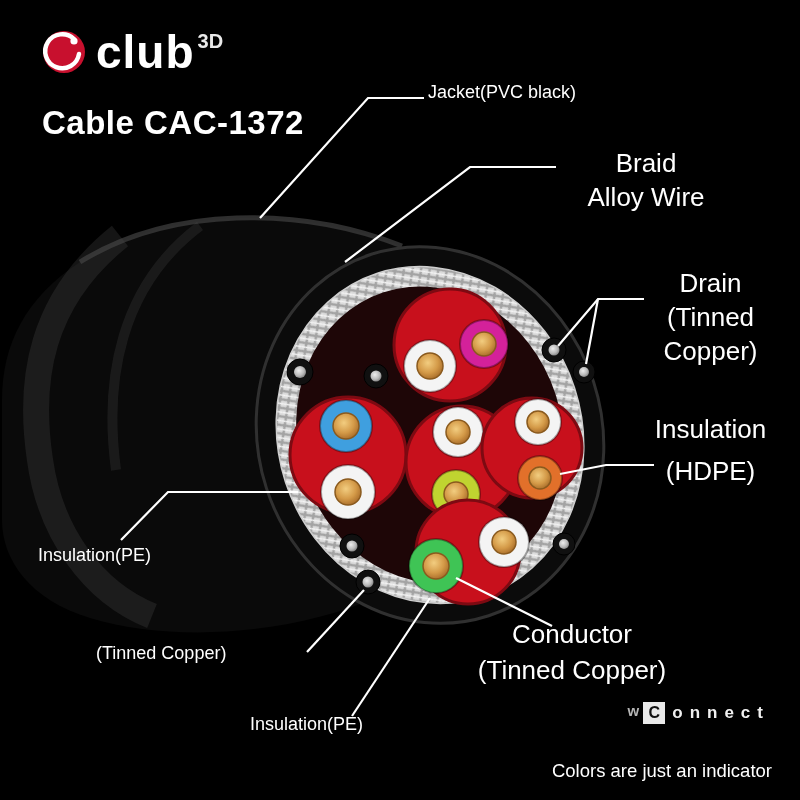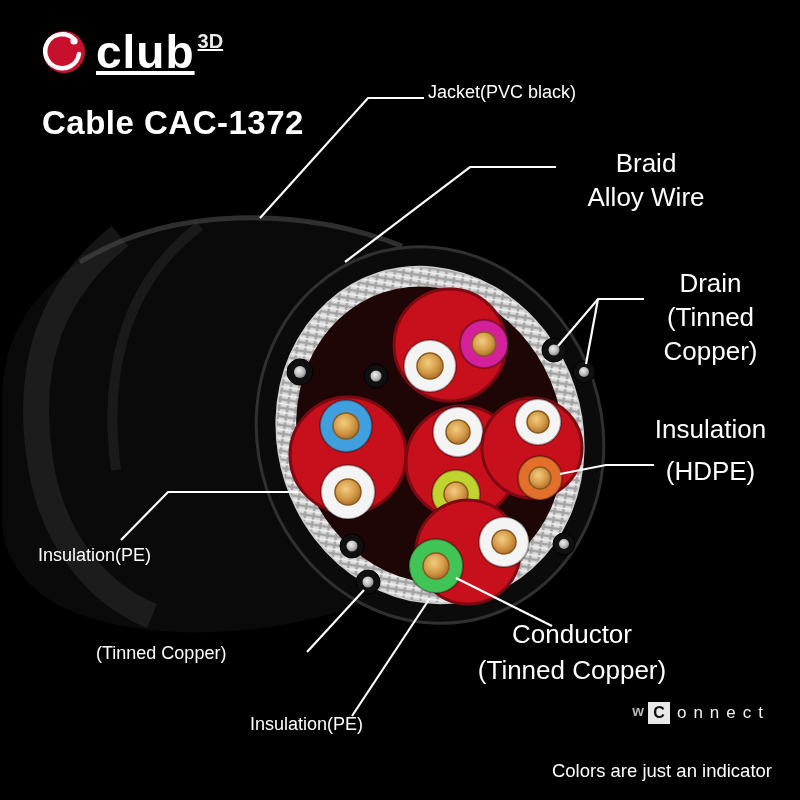--- a/index.html
+++ b/index.html
@@ -4,31 +4,31 @@
 <style>
   html,body{margin:0;padding:0;background:#000;}
   .stage{
     position:relative;width:800px;height:800px;background:#000;
     font-family:"Liberation Sans",sans-serif;color:#fff;overflow:hidden;
   }
   .stage svg.scene{position:absolute;left:0;top:0;}
   .label{position:absolute;font-size:18px;white-space:nowrap;color:#fff;}
   .label-block{position:absolute;text-align:center;font-size:26px;line-height:34px;color:#fff;}
   .label-block.wide{line-height:42px;}
-  .logo-row{position:absolute;left:40px;top:28px;display:flex;align-items:flex-start;text-decoration:underline;}
+  .logo-row{position:absolute;left:40px;top:28px;display:flex;align-items:flex-start;}
   .logo-mark{margin-right:8px;}
   .logo-text{font-size:46px;font-weight:bold;line-height:48px;letter-spacing:1px;}
   .logo-sup{font-size:20px;font-weight:bold;margin-left:3px;margin-top:2px;color:#e9e9e9;text-align:right;}
   .title{position:absolute;left:42px;top:104px;font-size:33px;font-weight:bold;letter-spacing:0.5px;}
   .footer-note{position:absolute;right:28px;top:760px;font-size:18.5px;color:#fff;}
   .wconnect{position:absolute;right:30px;top:702px;display:flex;align-items:center;}
   .wc-w{color:#b5b5b5;font-size:15px;font-weight:bold;margin-right:4px;align-self:flex-start;}
   .wc-c{width:22px;height:22px;background:#e9e9e9;color:#111;display:inline-flex;
         align-items:center;justify-content:center;font-weight:bold;font-size:16px;margin-right:7px;}
-  .wc-rest{color:#f0f0f0;font-size:17px;font-weight:normal;letter-spacing:7px;}
+  .wc-rest{color:#f0f0f0;font-size:17px;font-weight:bold;letter-spacing:7px;}
   .leader{stroke:#fff;stroke-width:2.2;fill:none;}
 </style>
 </head>
 <body>
 
 <div class="stage">
 
   <svg class="scene" width="800" height="800" viewBox="0 0 800 800">
     <defs>
       <pattern id="braidP" width="12" height="12" patternUnits="userSpaceOnUse" patternTransform="rotate(-18 430 435)">

